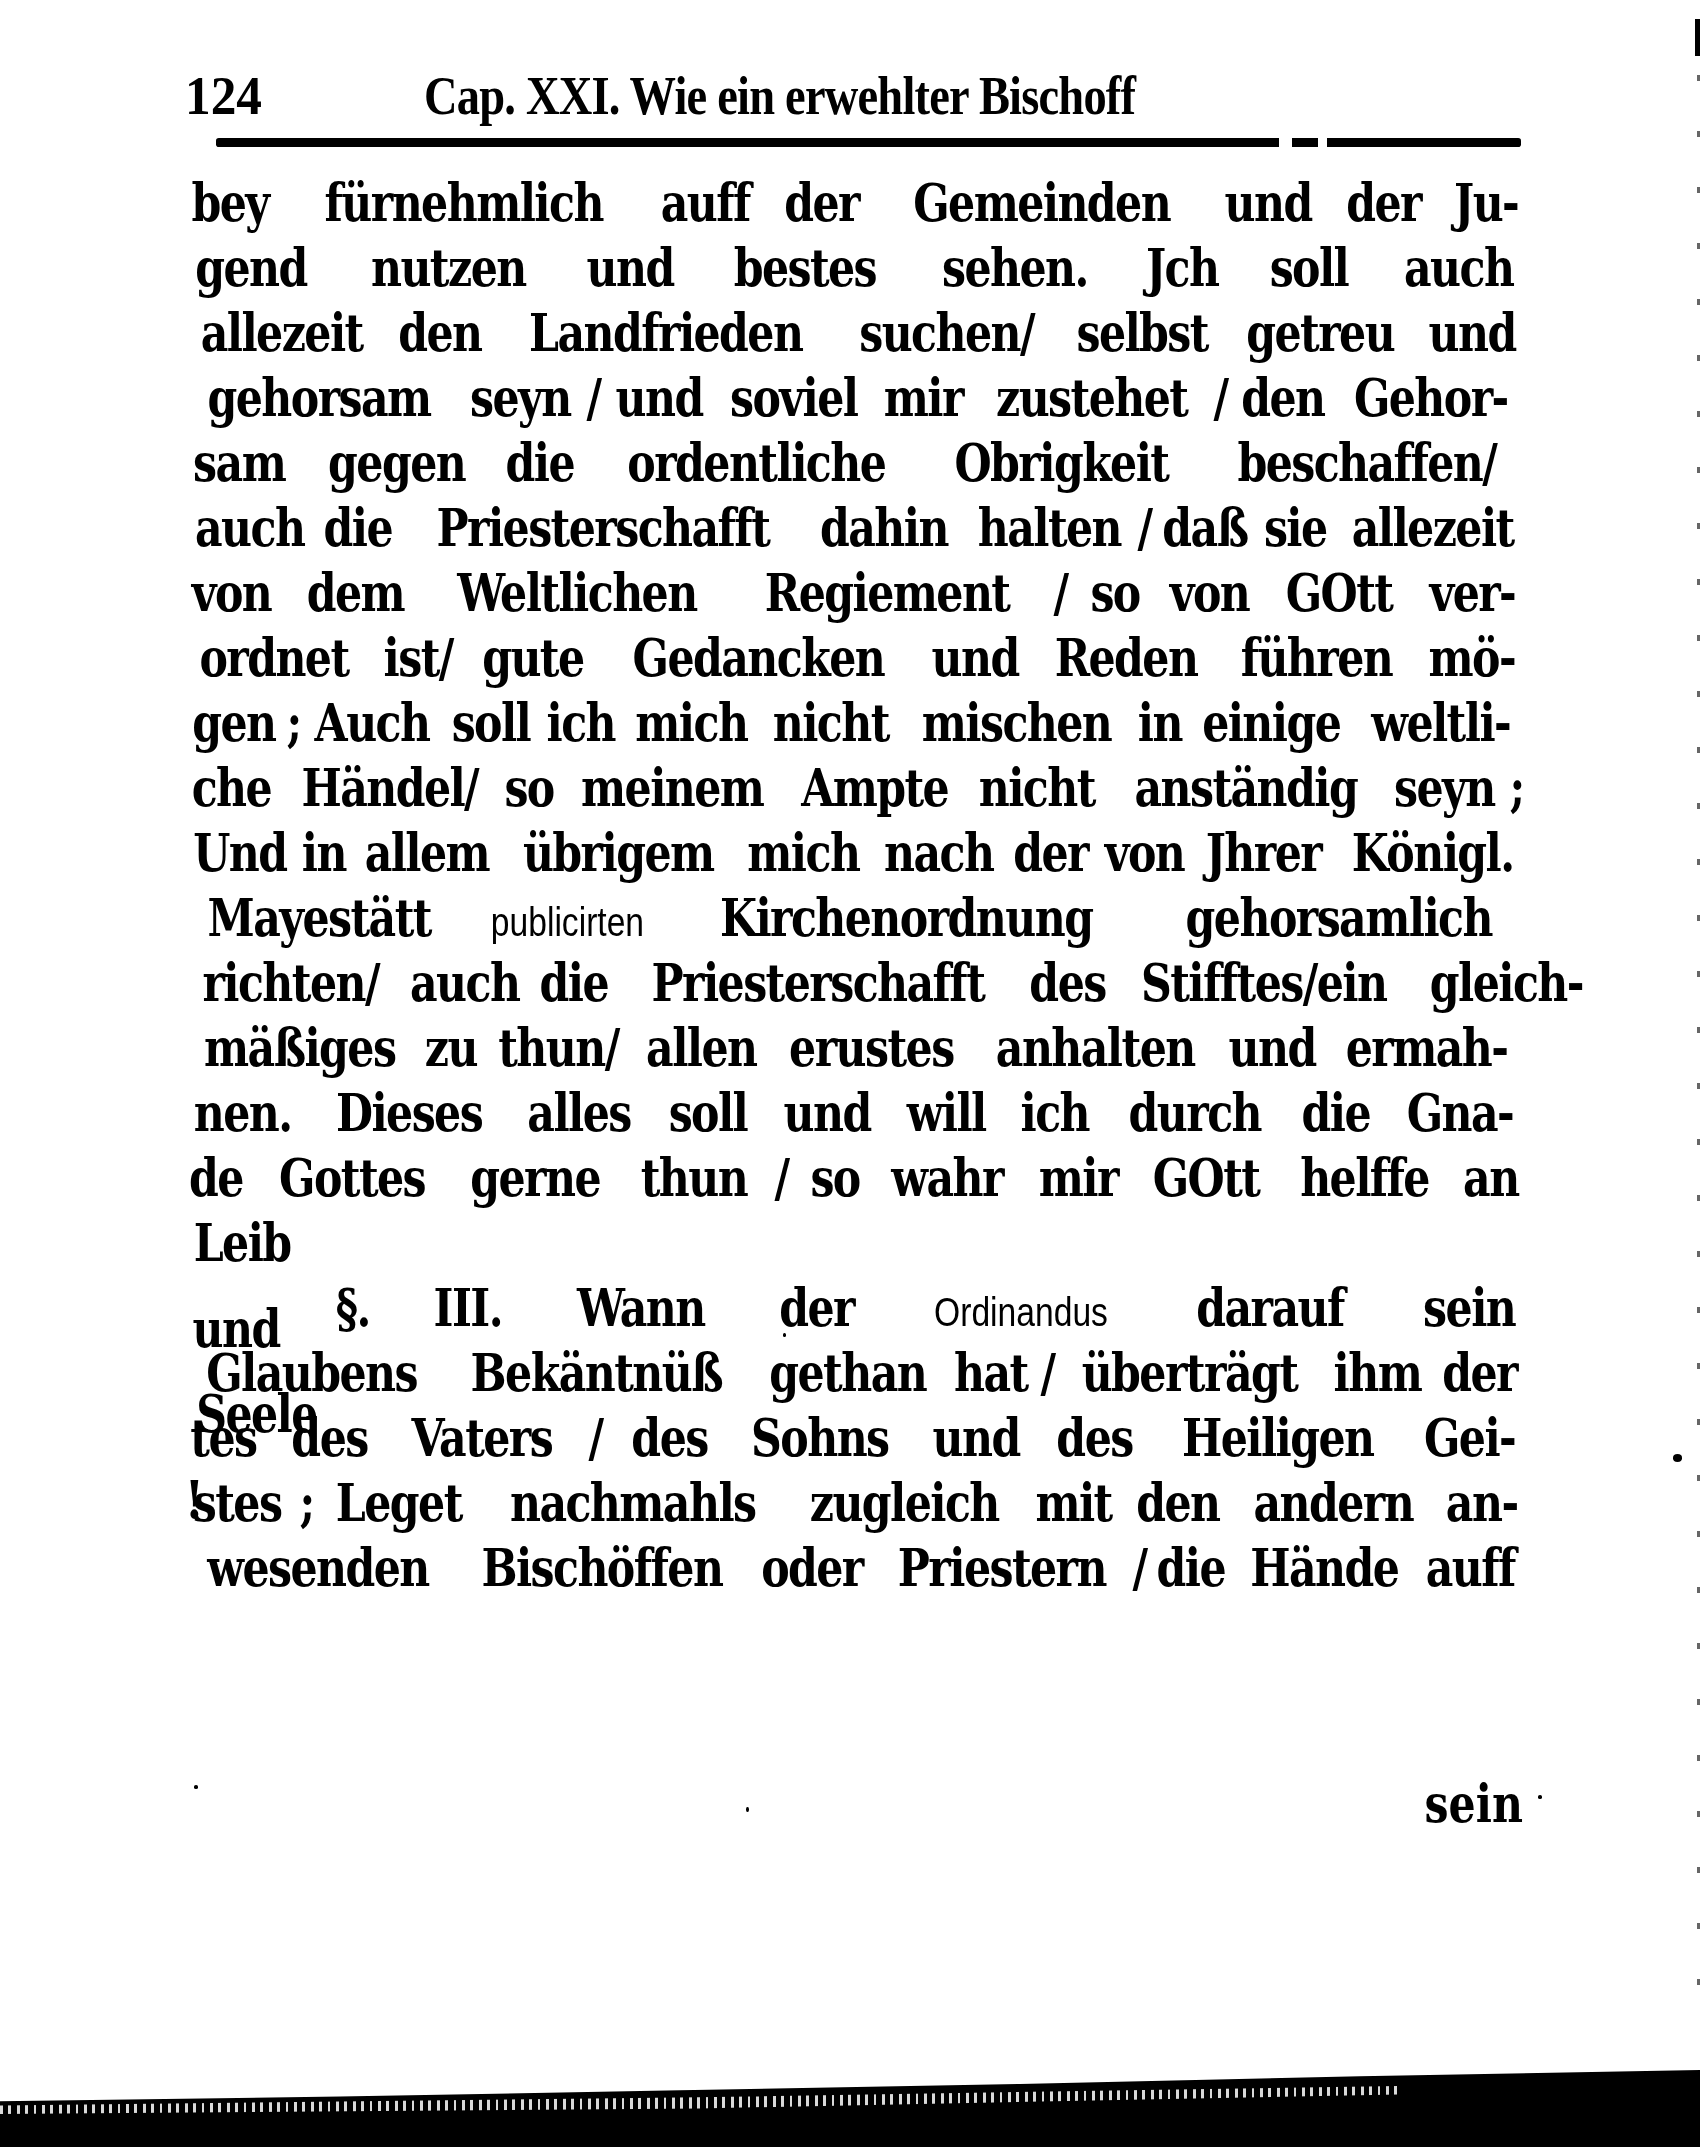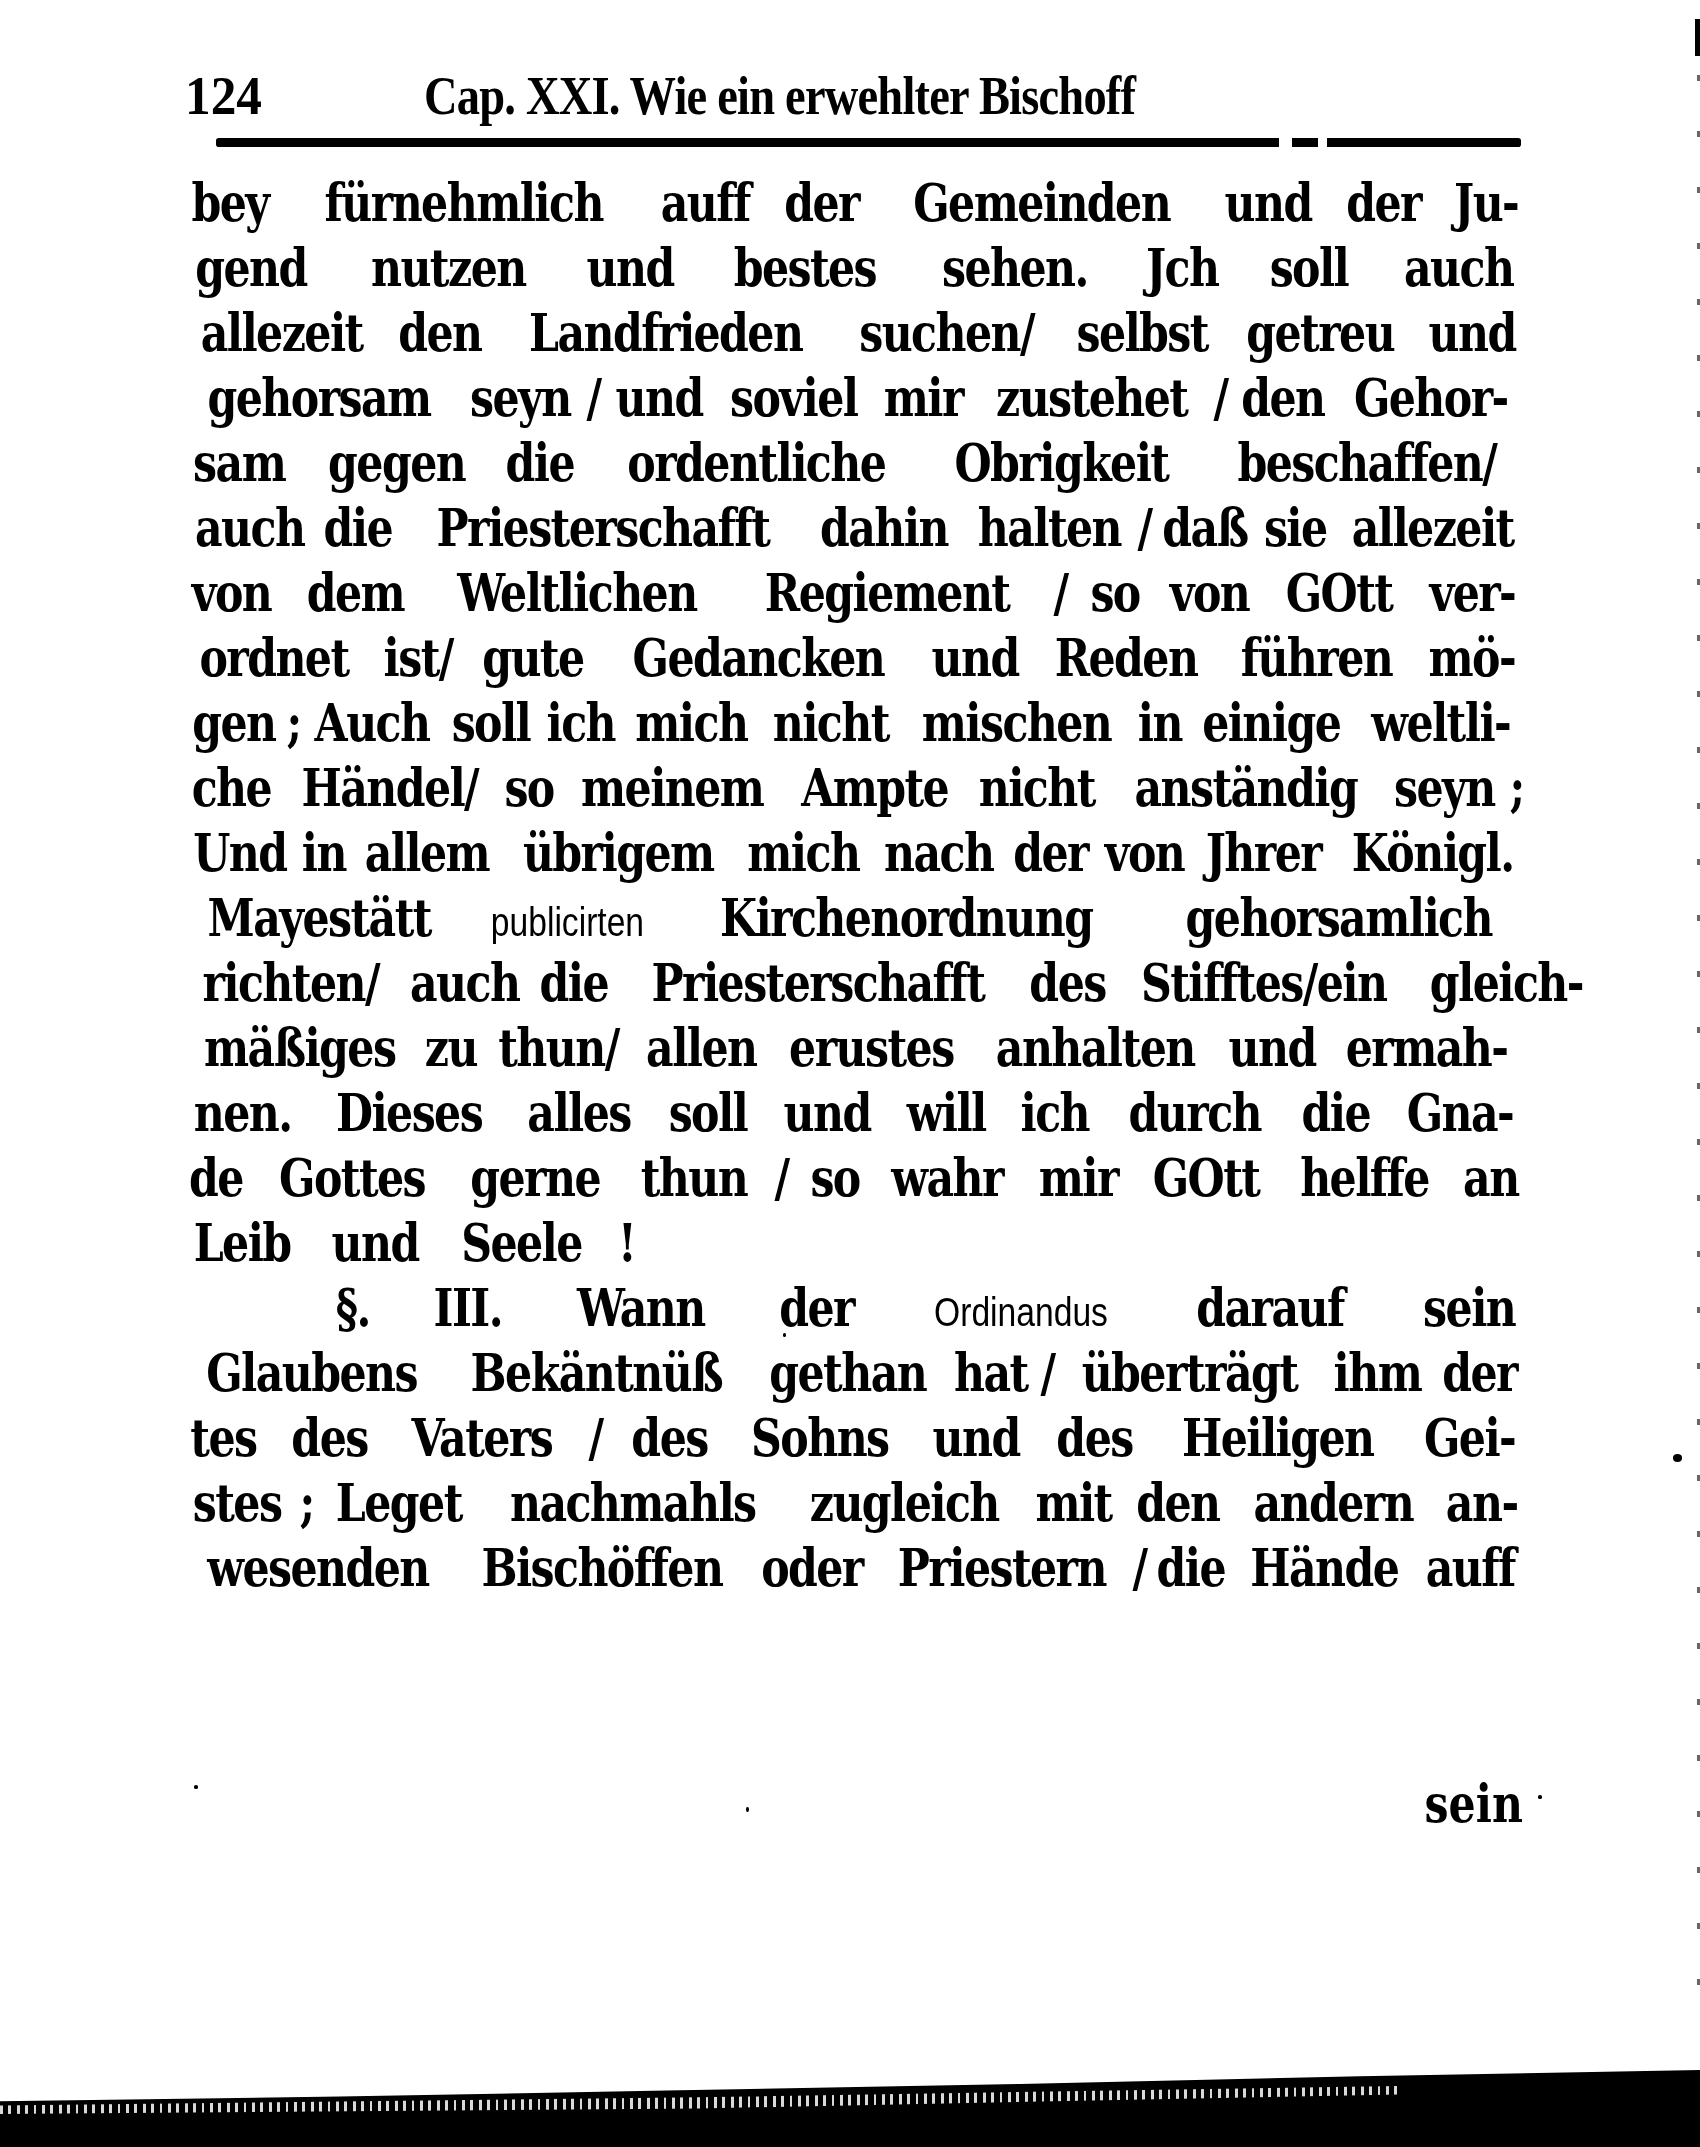--- a/index.html
+++ b/index.html
@@ -33,21 +33,21 @@
     position: absolute; left: 1318px; top: 136px; width: 9.3px; height: 13px; background: #fff;
   }
 
   .body-text { position: absolute; left: 183px; top: 170px; width: 1342px; }
   .line {
     height: 65px; line-height: 65px; white-space: nowrap;
     font-family: "DejaVu Serif", serif; font-weight: bold; font-size: 52px;
     display: flex; justify-content: space-between; align-items: baseline;
     letter-spacing: -1.9px;
   }
-  .line.last { justify-content: flex-start; gap: 20.5px; }
+  .line.last { justify-content: flex-start; gap: 20.5px; flex-direction: column; }
   .line.indent { padding-left: 149px; }
   .w { display: inline-block; transform: scaleX(0.82); transform-origin: center; }
   .antiqua { font-family: "Liberation Sans", sans-serif; font-weight: normal; font-size: 41px; letter-spacing: 0; }
   .catchword {
     position: absolute; right: 177px; top: 1773px;
     font-family: "DejaVu Serif", serif; font-weight: bold; font-size: 52px;
     transform: scaleX(0.82); transform-origin: right top;
   }
 
   .edge-right {

